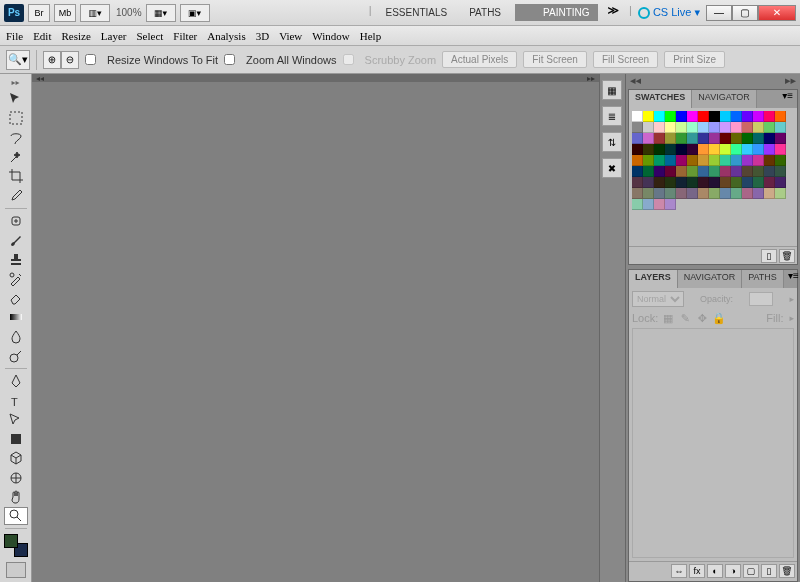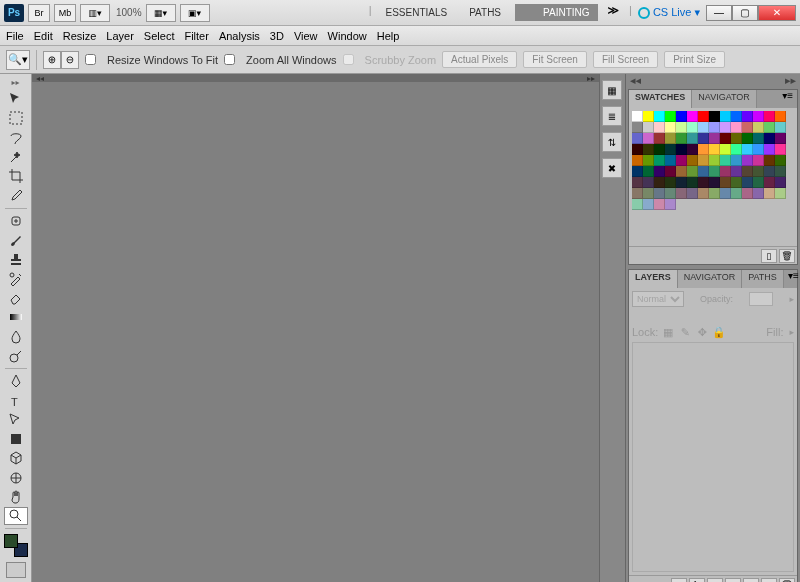--- a/index.html
+++ b/index.html
@@ -16,21 +16,21 @@
 .ws.active { background: #888; color: #fff; padding-left: 28px; }
 .expand-ws { padding: 0 4px; font-weight: bold; }
 .cslive { margin-left: 6px; color: #06c; font-size: 10px; display:flex; align-items:flex-end; gap:3px;}
 .cslive-icon { width:12px;height:12px;border:2px solid #0ac;border-radius:50%;}
 .winctrl { margin-left: 6px; display: flex; }
 .wc { width: 26px; height: 16px; border: 1px solid #888; background: linear-gradient(#fafafa,#ddd); display:flex;align-items:center;justify-content:center;font-size:10px;}
 .wc.close { background: linear-gradient(#f77,#d33); color:#fff; width:38px;}
 
 
 .menubar { height: 20px; background: linear-gradient(#eaeaea,#dadada); border-bottom: 1px solid #aaa; display: flex; align-items: center; padding: 0 6px; gap: 10px; }
-.menubar span { cursor: default; }
+.menubar span { cursor: default; font-family: Liberation Serif, serif; }
 
 
 .optsbar { height: 28px; background: #d6d6d6; border-bottom: 1px solid #999; display: flex; align-items: center; padding: 0 6px; gap: 6px; }
 .opt-icon { width: 24px; height: 20px; border: 1px solid #999; background: #eee; display:flex;align-items:center;justify-content:center;}
 .opt-sep { width:1px; height:20px; background:#aaa; }
 .zoom-icons { display:flex; gap:0;}
 .zi { width:18px;height:18px;border:1px solid #999;background:#eee;font-size:10px;display:flex;align-items:center;justify-content:center;}
 .chk { display:flex; align-items:center; gap:11px; font-size:10px; color:#333;}
 .chk input { width:11px;height:11px;}
 .opt-btn { padding: 2px 8px; border: 1px solid #bbb; background: #e8e8e8; border-radius: 2px; font-size:10px; color:#888;}
@@ -60,21 +60,21 @@
 .panel-tabs { display:flex; background:#999; height:18px;}
 .ptab { padding:2px 6px; font-size:9px; color:#333; background:#aaa; border-right:1px solid #888;}
 .ptab.active { background:#bdbdbd; font-weight:bold;}
 .ptab-menu { margin-left:auto; padding:0 4px; font-size:10px;}
 .swatches-body { padding:3px; display:flex; flex-wrap:wrap; gap:0; align-content:flex-start; height:138px; background:#bdbdbd;}
 .sw { width:11px; height:11px; border-right:1px solid rgba(0,0,0,.2); border-bottom:1px solid rgba(0,0,0,.2);}
 .panel-foot { height:18px; background:#bdbdbd; border-top:1px solid #999; display:flex; justify-content:flex-end; gap:2px; padding:2px;}
 .pf-btn { width:16px;height:14px;border:1px solid #999;background:#ddd;font-size:9px;display:flex;align-items:center;justify-content:center;}
 
 .layers-body { flex:1; background:#bdbdbd; padding:3px;}
-.layer-opts { display:flex; gap:16px; align-items:center; margin-bottom:18px;}
+.layer-opts { display:flex; gap:16px; align-items:center; margin-bottom:4px;}
 .layer-opts select { width:60px; height:16px; font-size:9px; background:#ccc; border:1px solid #999; color:#999;}
 .layer-opts .lbl { font-size:9px; color:#999;}
 .layer-opts .fld { width:28px;height:14px;border:1px solid #aaa;background:#ccc;}
 .lock-row { display:flex; gap:3px; align-items:center; font-size:9px; color:#999;}
 .lock-row .li { width:14px;height:14px; display:flex;align-items:center;justify-content:center;}
 .layers-list { height:230px; background:#bdbdbd; margin-top:3px; border:1px solid #aaa;}
 .layers-foot { height:20px; background:#bdbdbd; border-top:1px solid #999; display:flex; justify-content:flex-end; gap:2px; padding:2px;}
 </style>
 </head>
 <body>

